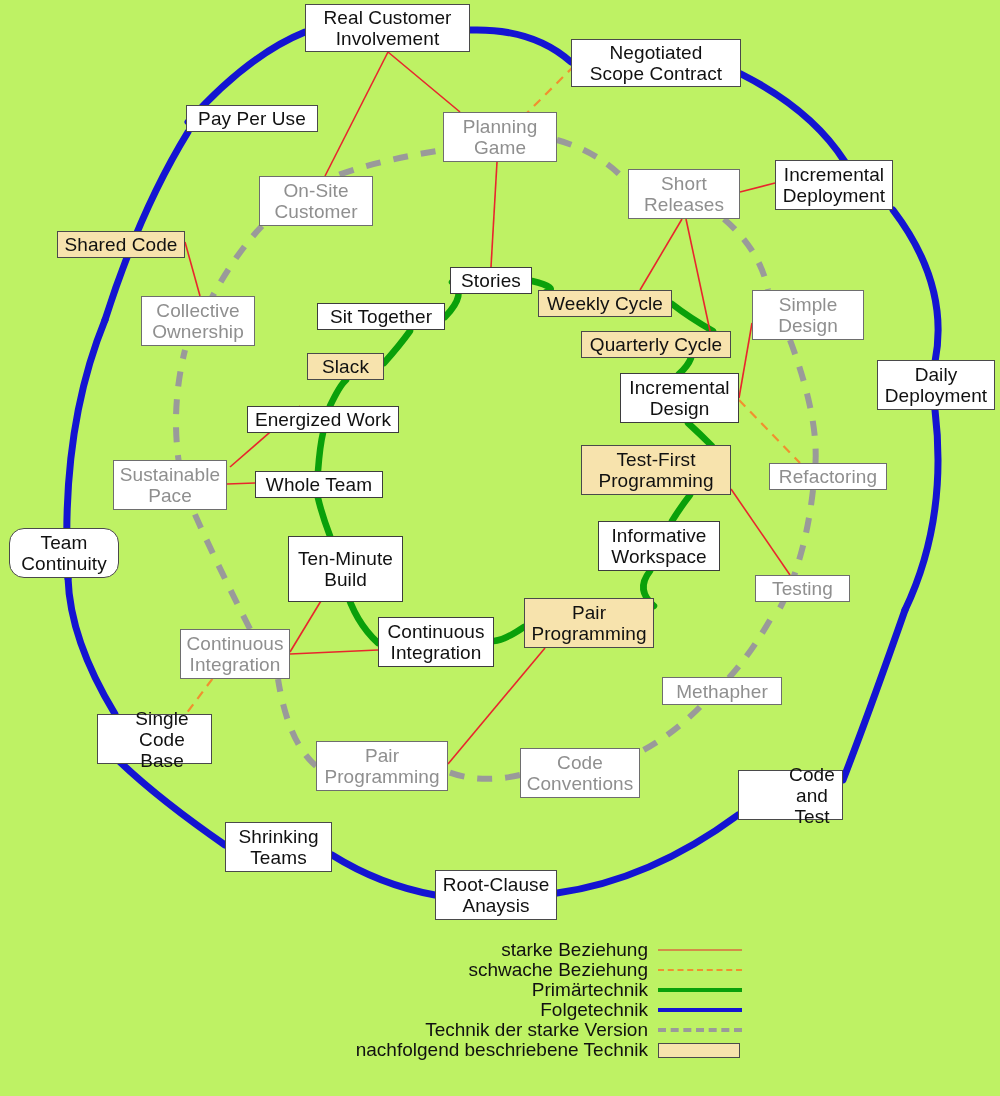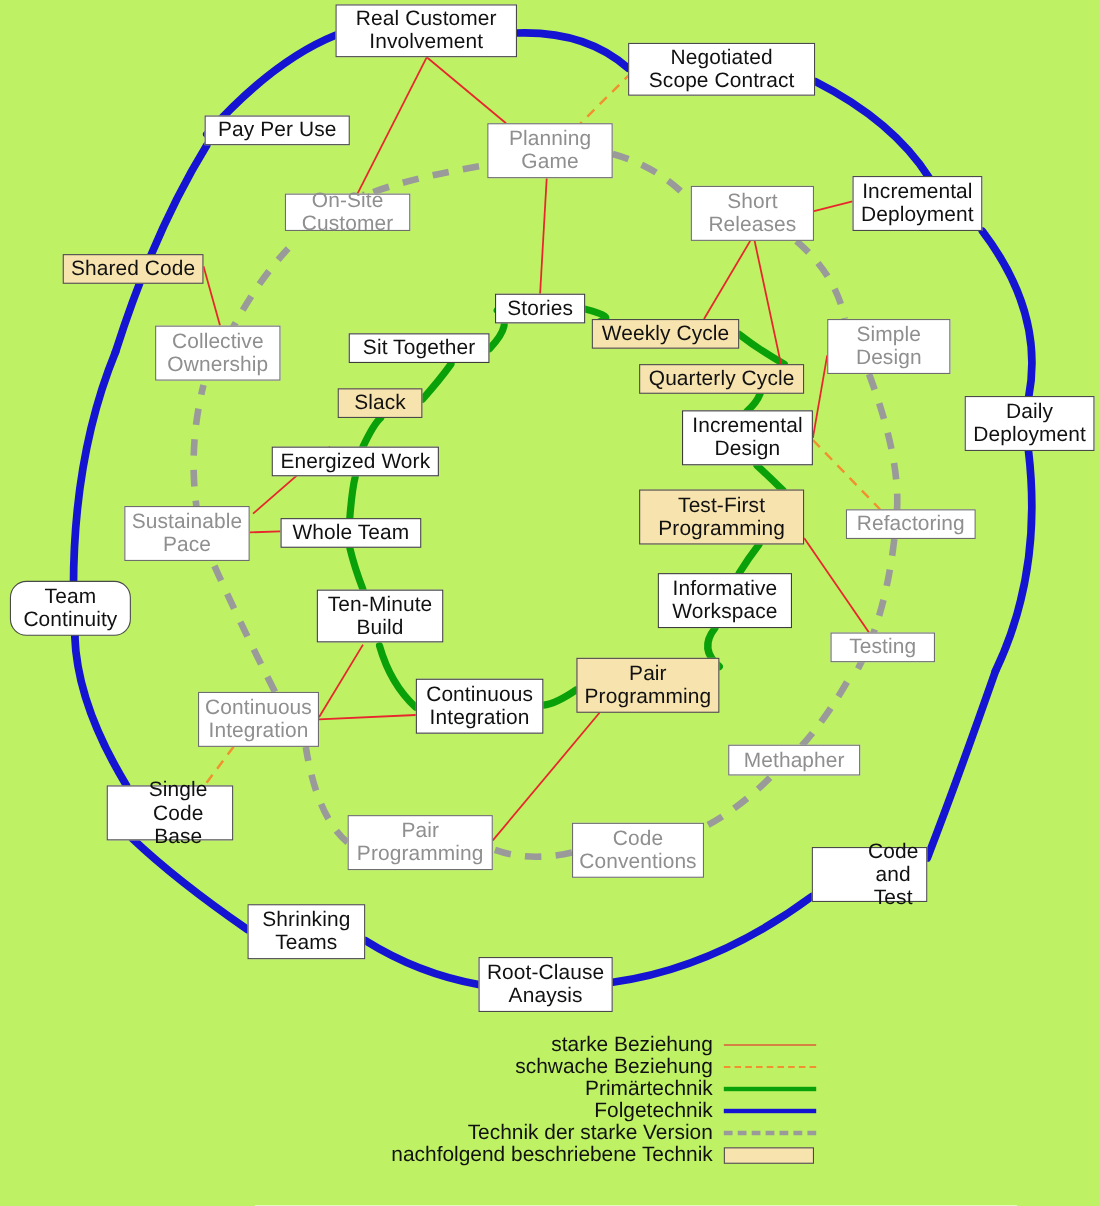--- a/index.html
+++ b/index.html
@@ -119,21 +119,21 @@
       <div class="node outer" style="left: 97px; top: 714px; width: 115px; height: 50px; padding-left: 20px;">Single Code
 Base</div>
       <div class="node outer" style="left: 738px; top: 770px; width: 105px; height: 50px; padding-left: 48px;">Code and
 Test</div>
       <div class="node outer" style="left: 225px; top: 822px; width: 107px; height: 50px;">Shrinking
 Teams</div>
       <div class="node outer" style="left: 435px; top: 870px; width: 122px; height: 50px;">Root-Clause
 Anaysis</div>
       <div class="node dim" style="left: 443px; top: 112px; width: 114px; height: 50px;">Planning
 Game</div>
-      <div class="node dim" style="left: 259px; top: 176px; width: 114px; height: 34px;">On-Site
+      <div class="node dim" style="left: 259px; top: 176px; width: 114px; height: 50px;">On-Site
 Customer</div>
       <div class="node dim" style="left: 628px; top: 169px; width: 112px; height: 50px;">Short
 Releases</div>
       <div class="node dim" style="left: 141px; top: 296px; width: 114px; height: 50px;">Collective
 Ownership</div>
       <div class="node dim" style="left: 752px; top: 290px; width: 112px; height: 50px;">Simple
 Design</div>
       <div class="node dim" style="left: 113px; top: 460px; width: 114px; height: 50px;">Sustainable
 Pace</div>
       <div class="node dim" style="left: 769px; top: 463px; width: 118px; height: 27px;">Refactoring</div>
@@ -151,21 +151,21 @@
       <div class="node hl" style="left: 581px; top: 331px; width: 150px; height: 27px;">Quarterly Cycle</div>
       <div class="node hl" style="left: 307px; top: 353px; width: 77px; height: 27px;">Slack</div>
       <div class="node " style="left: 620px; top: 373px; width: 119px; height: 50px;">Incremental
 Design</div>
       <div class="node " style="left: 247px; top: 406px; width: 152px; height: 27px;">Energized Work</div>
       <div class="node hl" style="left: 581px; top: 445px; width: 150px; height: 50px;">Test-First
 Programming</div>
       <div class="node " style="left: 255px; top: 471px; width: 128px; height: 27px;">Whole Team</div>
       <div class="node " style="left: 598px; top: 521px; width: 122px; height: 50px;">Informative
 Workspace</div>
-      <div class="node " style="left: 288px; top: 536px; width: 115px; height: 48px;">Ten-Minute
+      <div class="node " style="left: 288px; top: 536px; width: 115px; height: 66px;">Ten-Minute
 Build</div>
       <div class="node " style="left: 378px; top: 617px; width: 116px; height: 50px;">Continuous
 Integration</div>
       <div class="node hl" style="left: 524px; top: 598px; width: 130px; height: 50px;">Pair
 Programming</div>
     </div>
 
   <div id="legend">
       <div class="lg-row">
         <div class="lg-label">starke Beziehung</div>

